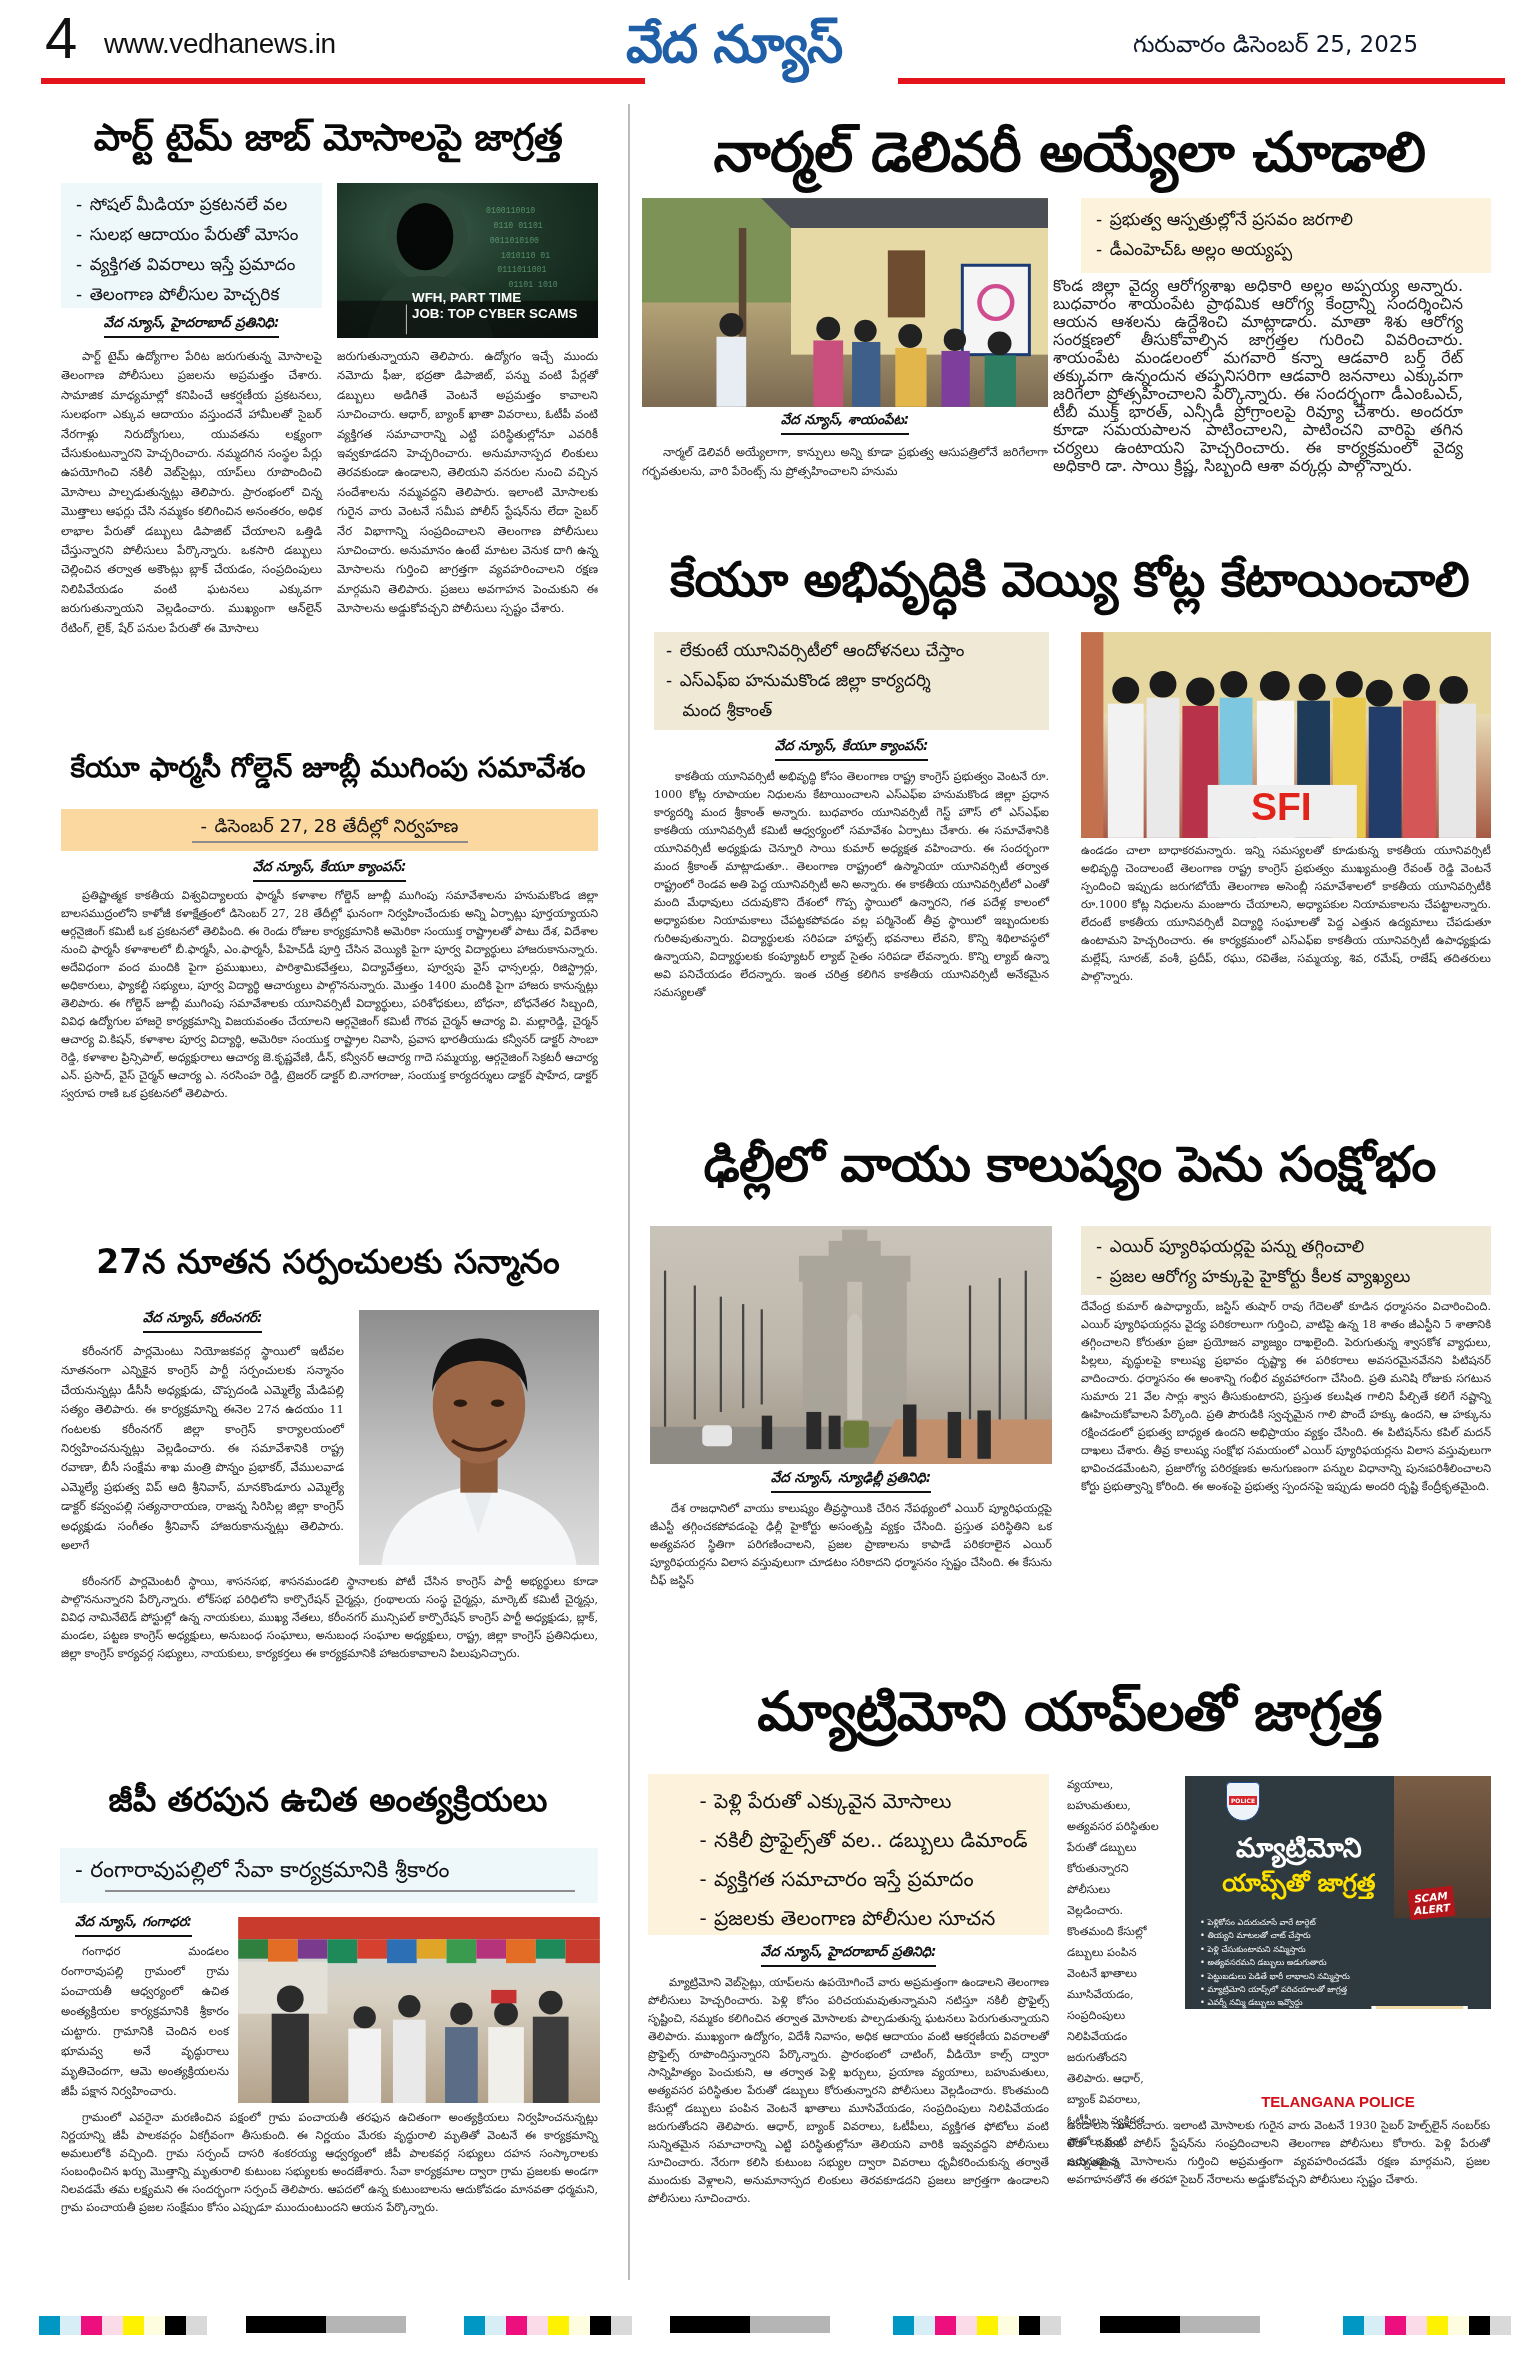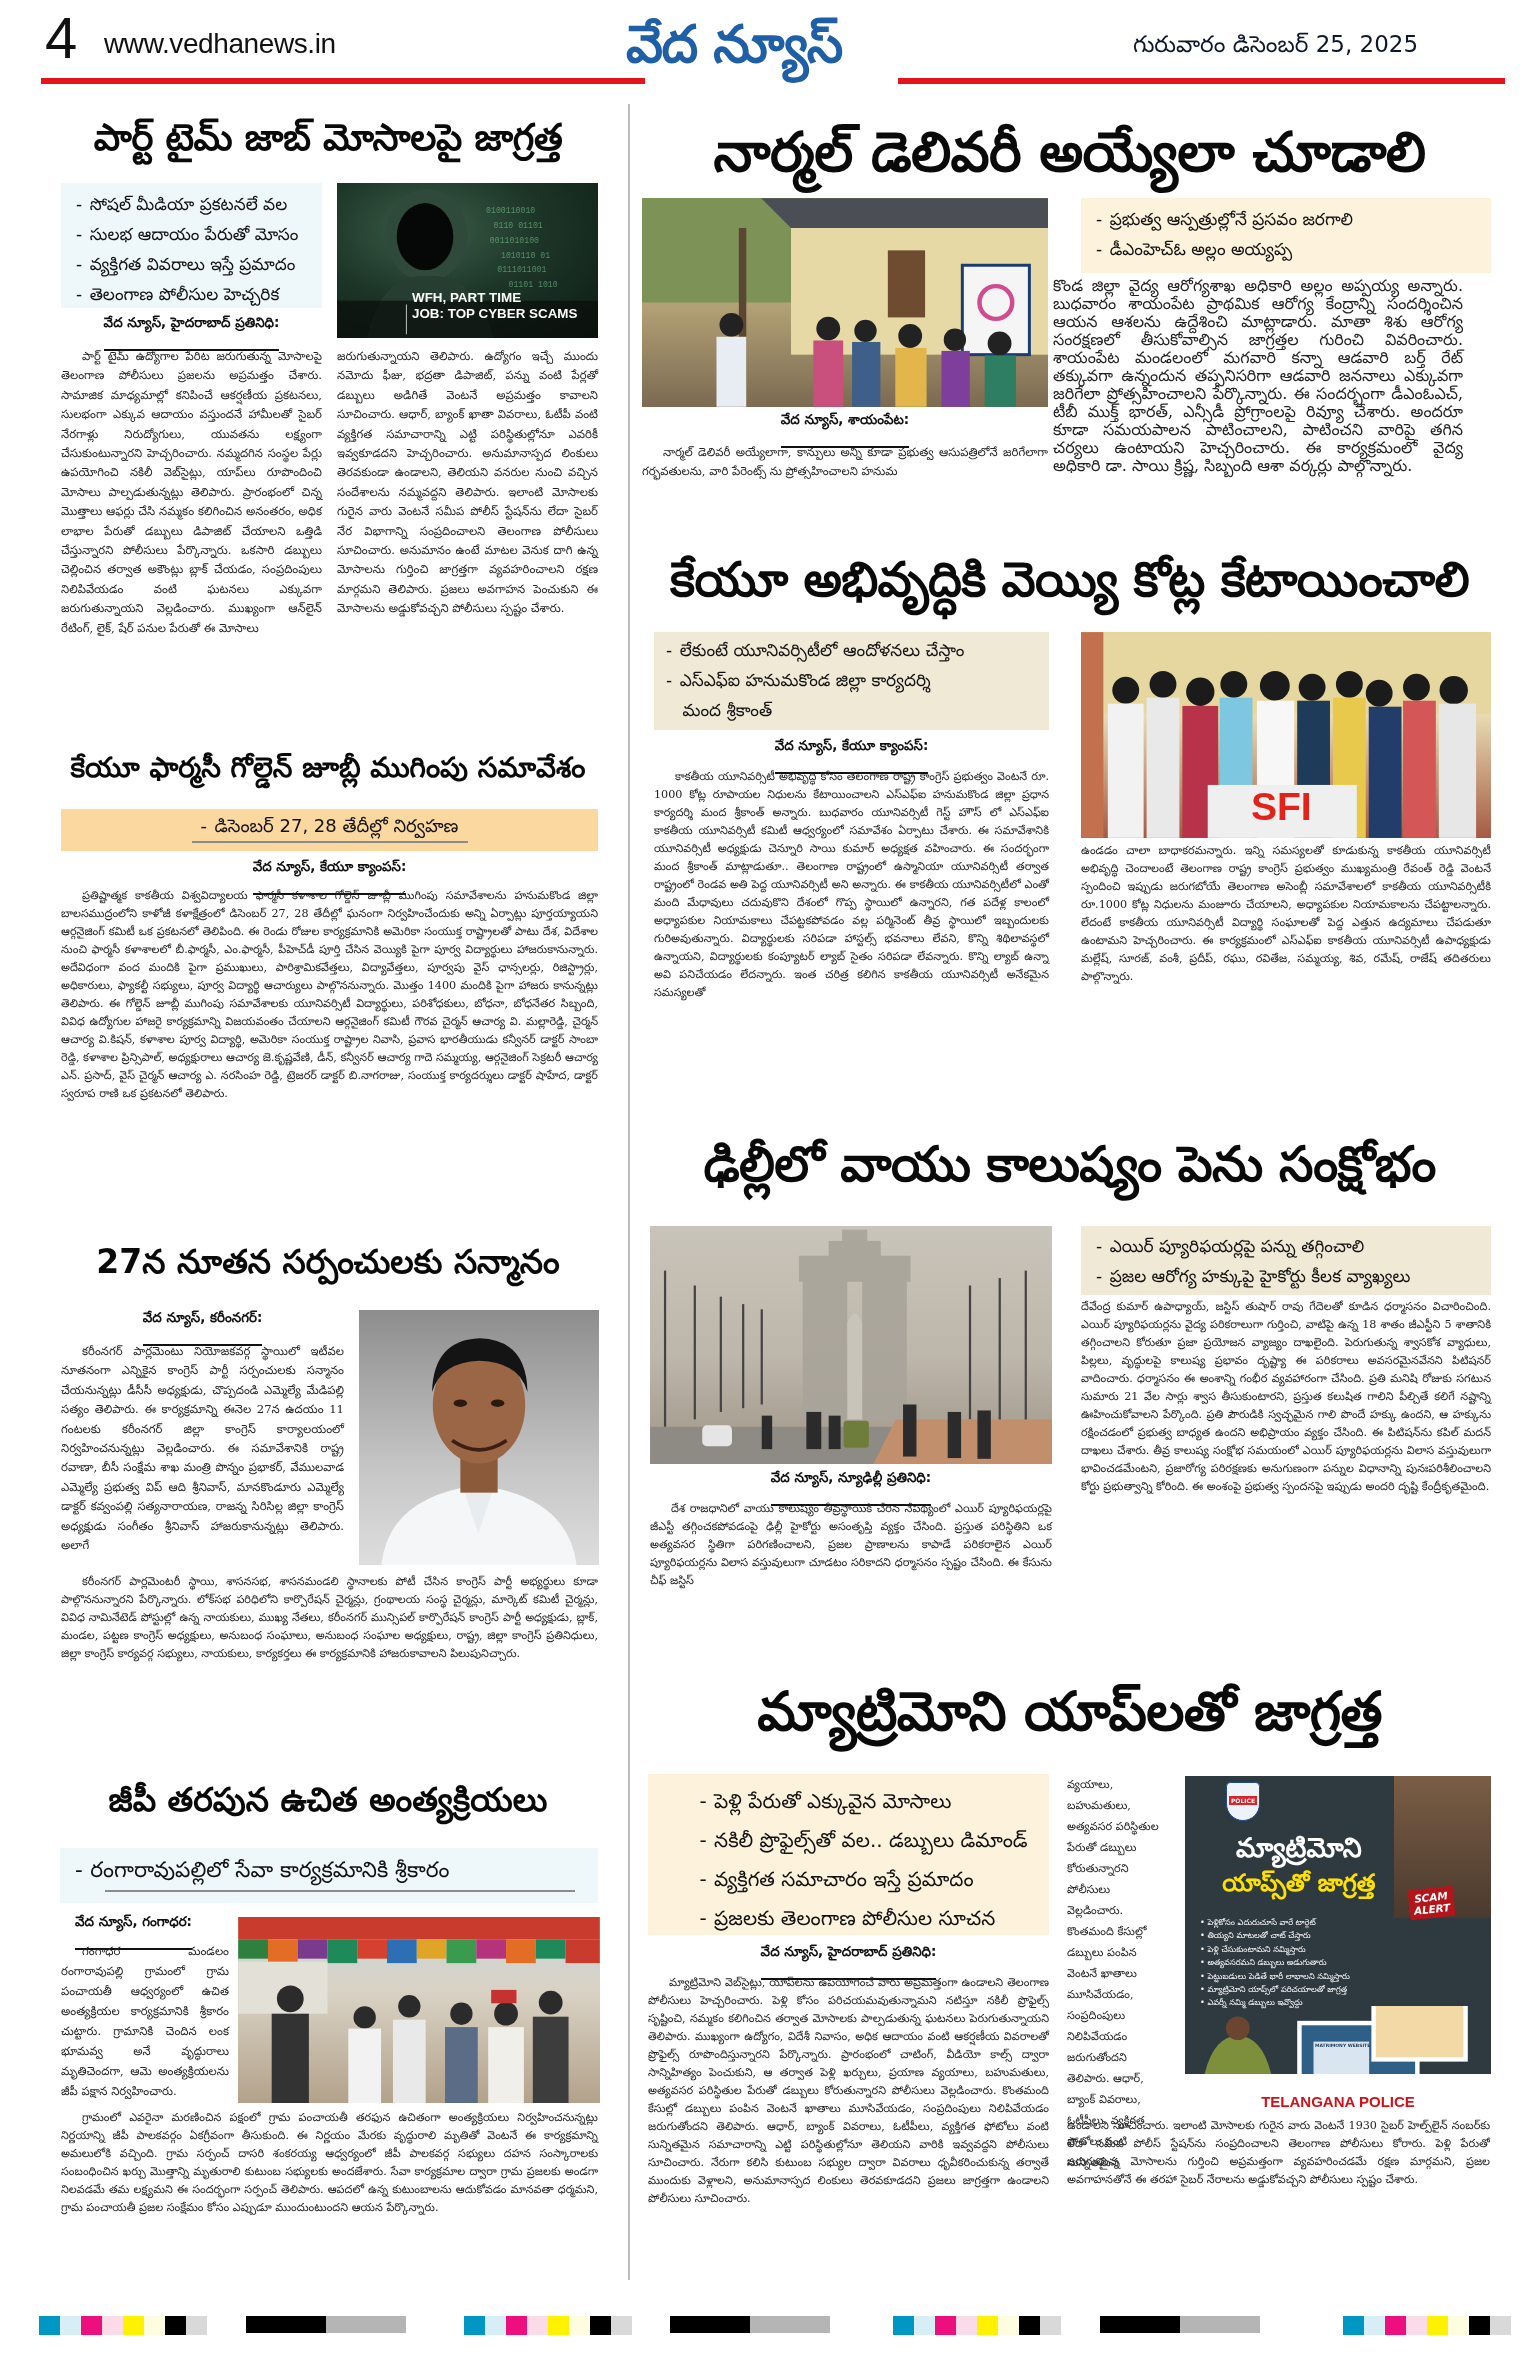--- a/index.html
+++ b/index.html
@@ -27,21 +27,21 @@
   .deck { background: #eef7fa; padding: 9px 18px; }
   .deck.cream { background: #fdf3dd; }
   .deck.beige { background: #efe9d6; }
   .deck.orange { background: #fbd8a0; }
   .deck-item { font-size: 17px; line-height: 30px; color: #111; white-space: nowrap; }
   .deck-item.big { font-size: 22.4px; line-height: 39px; margin-left: 38px; }
   .deck-item .dash { margin-right: 7.5px; }
   .deck-under { height: 2.2px; background: #8c8c8c; margin: 4.5px auto 0; }
 
   .dateline { text-align: center; font-size: 13.4px; font-weight: bold; color: #111; padding: 6px 0 3px; }
-  .dateline span { display: inline-block; border-bottom: 2.2px solid #111; padding-bottom: 16px; }
+  .dateline span { display: inline-block; border-bottom: 2.2px solid #111; padding-bottom: 3px; font-style: italic; }
   .body-text { font-family: "DejaVu Serif", serif; font-size: 11.6px; line-height: 19.4px; color: #222; text-align: justify; }
   .body-text p { text-indent: 21px; }
   .body-text.narrow { font-size: 11.2px; }
 
   .photo { position: absolute; overflow: hidden; }
   .photo-caption { position: absolute; font-family: "Liberation Sans", sans-serif; font-weight: bold; color: #fff; font-size: 16.4px; line-height: 19.4px; }
 
   
   .colorbar { position: absolute; top: 2316px; height: 18.6px; display: flex; }
   .colorbar i { display: block; width: 10.4px; height: 18.6px; margin-right: 0; }
@@ -352,21 +352,21 @@
 <div class="story" style="left:648px; top:1938px; width:401px;">
   <div class="dateline"><span>వేద న్యూస్, హైదరాబాద్ ప్రతినిధి:</span></div>
 </div>
 <div class="story body-text" style="left:648px; top:1974px; width:401px; font-size:11.2px; line-height:18px;">
   <p>మ్యాట్రిమోని వెబ్‌సైట్లు, యాప్‌లను ఉపయోగించే వారు అప్రమత్తంగా ఉండాలని తెలంగాణ పోలీసులు హెచ్చరించారు. పెళ్లి కోసం పరిచయమవుతున్నామని నటిస్తూ నకిలీ ప్రొఫైల్స్ సృష్టించి, నమ్మకం కలిగించిన తర్వాత మోసాలకు పాల్పడుతున్న ఘటనలు పెరుగుతున్నాయని తెలిపారు. ముఖ్యంగా ఉద్యోగం, విదేశీ నివాసం, అధిక ఆదాయం వంటి ఆకర్షణీయ వివరాలతో ప్రొఫైల్స్ రూపొందిస్తున్నారని పేర్కొన్నారు. ప్రారంభంలో చాటింగ్, వీడియో కాల్స్ ద్వారా సాన్నిహిత్యం పెంచుకుని, ఆ తర్వాత పెళ్లి ఖర్చులు, ప్రయాణ వ్యయాలు, బహుమతులు, అత్యవసర పరిస్థితుల పేరుతో డబ్బులు కోరుతున్నారని పోలీసులు వెల్లడించారు. కొంతమంది కేసుల్లో డబ్బులు పంపిన వెంటనే ఖాతాలు మూసివేయడం, సంప్రదింపులు నిలిపివేయడం జరుగుతోందని తెలిపారు. ఆధార్, బ్యాంక్ వివరాలు, ఓటీపీలు, వ్యక్తిగత ఫోటోలు వంటి సున్నితమైన సమాచారాన్ని ఎట్టి పరిస్థితుల్లోనూ తెలియని వారికి ఇవ్వవద్దని పోలీసులు సూచించారు. నేరుగా కలిసి కుటుంబ సభ్యుల ద్వారా వివరాలు ధృవీకరించుకున్న తర్వాతే ముందుకు వెళ్లాలని, అనుమానాస్పద లింకులు తెరవకూడదని ప్రజలు జాగ్రత్తగా ఉండాలని పోలీసులు సూచించారు.</p>
 </div>
 <div class="story body-text narrow" style="left:1067px; top:1774px; width:97px; line-height:21px; text-align:left;">
   <p style="text-indent:0">వ్యయాలు, బహుమతులు, అత్యవసర పరిస్థితుల పేరుతో డబ్బులు కోరుతున్నారని పోలీసులు వెల్లడించారు. కొంతమంది కేసుల్లో డబ్బులు పంపిన వెంటనే ఖాతాలు మూసివేయడం, సంప్రదింపులు నిలిపివేయడం జరుగుతోందని తెలిపారు. ఆధార్, బ్యాంక్ వివరాలు, ఓటీపీలు, వ్యక్తిగత ఫోటోలు వంటి సున్నితమైన</p>
 </div>
 
-<div class="photo" style="left:1185px; top:1776px; width:306px; height:298px; background:#2f3a40;">
+<div class="photo" style="left:1185px; top:1776px; width:306px; height:233px; background:#2f3a40;">
   <div style="position:absolute; left:41px; top:6px; width:34px; height:39px; background:#eef3fa; border-radius:4.5px 4.5px 18px 18px; border:1.5px solid #1f4c91; text-align:center;">
     <span style="display:inline-block; margin-top:13.4px; background:#d8242b; color:#fff; font-size:6px; font-weight:bold; padding:0.7px 1.5px;">POLICE</span>
   </div>
   <div style="position:absolute; right:0; top:0; width:97px; height:142px; background: linear-gradient(180deg,#7a5d45,#4a3a2e);"></div>
   <div style="position:absolute; left:13.4px; top:56px; width:201px; text-align:center; font-weight:bold; font-size:27px; color:#ffffff;">మ్యాట్రిమోని</div>
   <div style="position:absolute; left:13.4px; top:93px; width:201px; text-align:center; font-weight:bold; font-size:24px; color:#ffe100;">యాప్స్‌తో జాగ్రత్త</div>
   <div style="position:absolute; left:224px; top:112px; width:45px; background:#b3151b; color:#fff; font-weight:bold; font-style:italic; font-size:10.4px; line-height:12px; text-align:center; padding:3px 1.5px; transform:rotate(-6deg);">
     <div>SCAM</div>
     <div>ALERT</div>
   </div>

